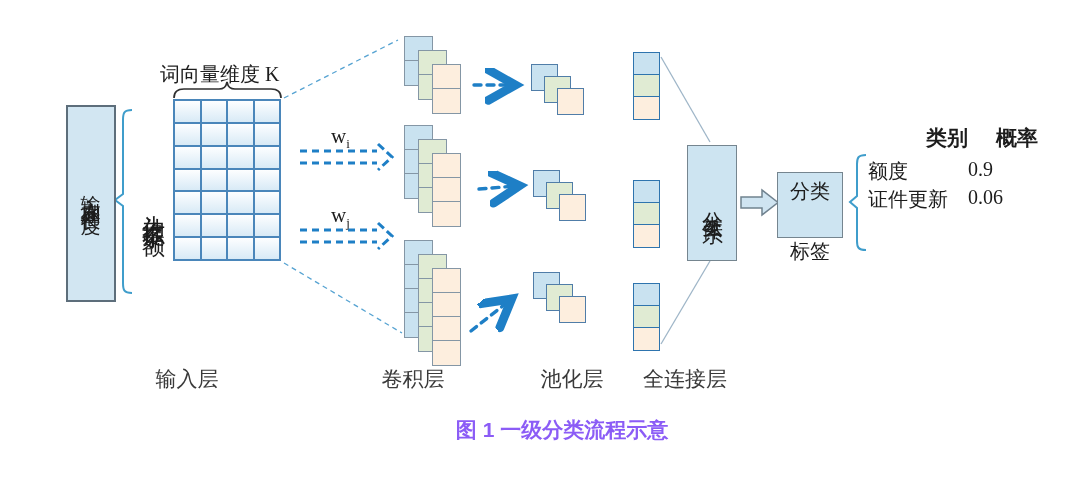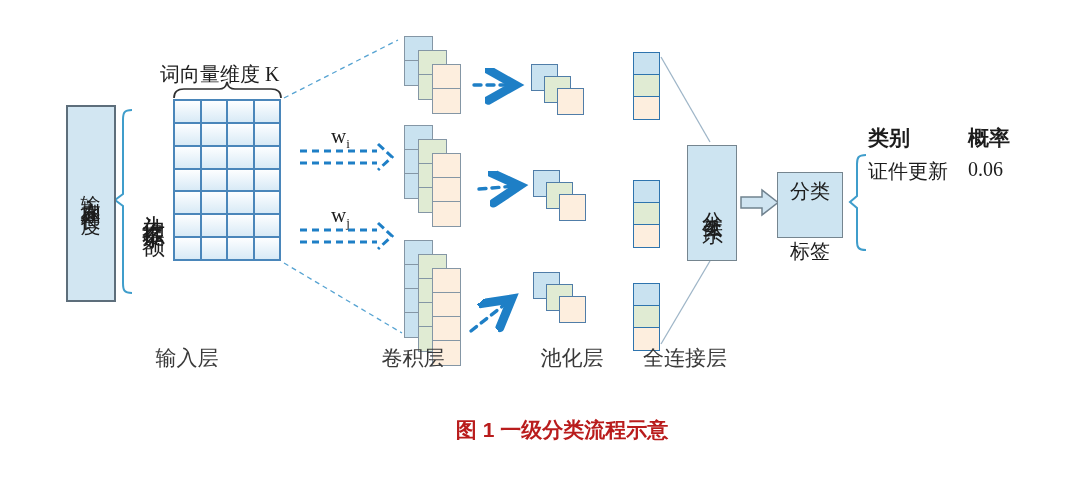--- a/index.html
+++ b/index.html
@@ -48,30 +48,30 @@
                 display:flex;align-items:center;justify-content:center;}
   .taxonomy-box span{font-size:21px;letter-spacing:4px;line-height:1;}
 
   .result-box{position:absolute;left:777px;top:172px;width:66px;height:66px;
               background:#cde4f1;border:1.6px solid #75858f;box-sizing:border-box;
               display:flex;flex-direction:column;align-items:center;justify-content:center;}
   .result-box div{font-size:20px;line-height:27px;margin-top:33px;}
 
   .rtable{position:absolute;left:868px;top:124px;}
   .theader{display:grid;grid-template-columns:100px 70px;font-family:"Liberation Sans",sans-serif;
-           font-weight:bold;font-size:21px;height:34px;}
+           font-weight:bold;font-size:21px;height:34px;text-align:right;}
   .tbody{display:grid;}
   .trow{display:grid;grid-template-columns:100px 70px;height:28px;font-size:20px;}
   .tcell{white-space:nowrap;}
 
-  .layer-label{position:absolute;top:344px;transform:translateX(-50%);font-size:21px;
+  .layer-label{position:absolute;top:365px;transform:translateX(-50%);font-size:21px;
                color:#3a3a3a;white-space:nowrap;text-align:center;}
   .caption{position:absolute;left:562px;top:416px;transform:translateX(-50%);
            font-family:"Liberation Sans",sans-serif;font-weight:bold;font-size:21px;
-           color:#b91c1c;white-space:nowrap;}
+           color:#8b5cf6;white-space:nowrap;}
 </style>
 </head>
 <body>
 
 <div class="canvas">
 
   <svg class="overlay">
     <defs>
       <marker id="ah" markerWidth="12" markerHeight="12" refX="8" refY="5" orient="auto">
         <path d="M1,0.5 L9,5 L1,9.5" fill="none" stroke="#1e7fc6" stroke-width="2.6" stroke-linecap="round"></path>
@@ -249,20 +249,24 @@
     <div>标签</div>
   </div>
 
   <div class="rtable">
     <div class="theader">
       <div>类别</div>
       <div>概率</div>
     </div>
     <div class="tbody">
         <div class="trow">
+          <div class="tcell">额度</div>
+          <div class="tcell">0.9</div>
+        </div>
+        <div class="trow">
           <div class="tcell">证件更新</div>
           <div class="tcell">0.06</div>
         </div>
       </div>
   </div>
 
   <div class="layer-label" style="left:187px;">输入层</div>
   <div class="layer-label" style="left:413px;">卷积层</div>
   <div class="layer-label" style="left:543px;margin-left:29px;">池化层</div>
   <div class="layer-label" style="left:685px;">全连接层</div>

